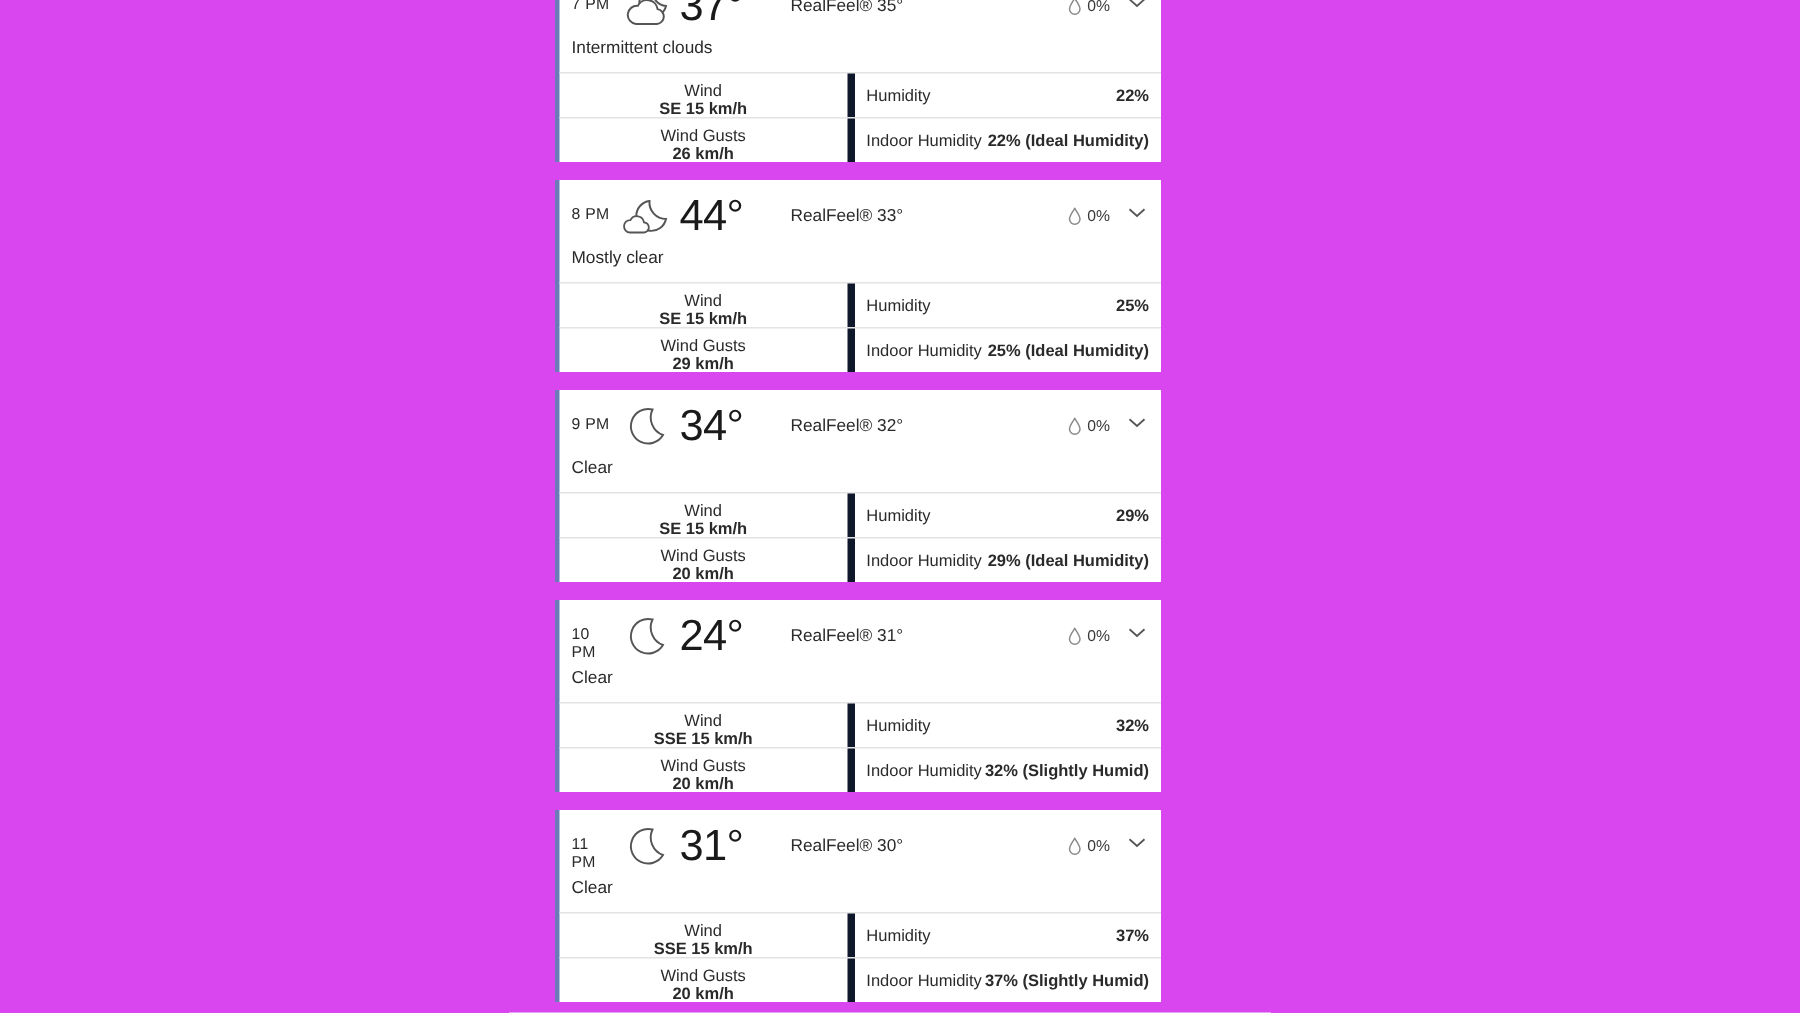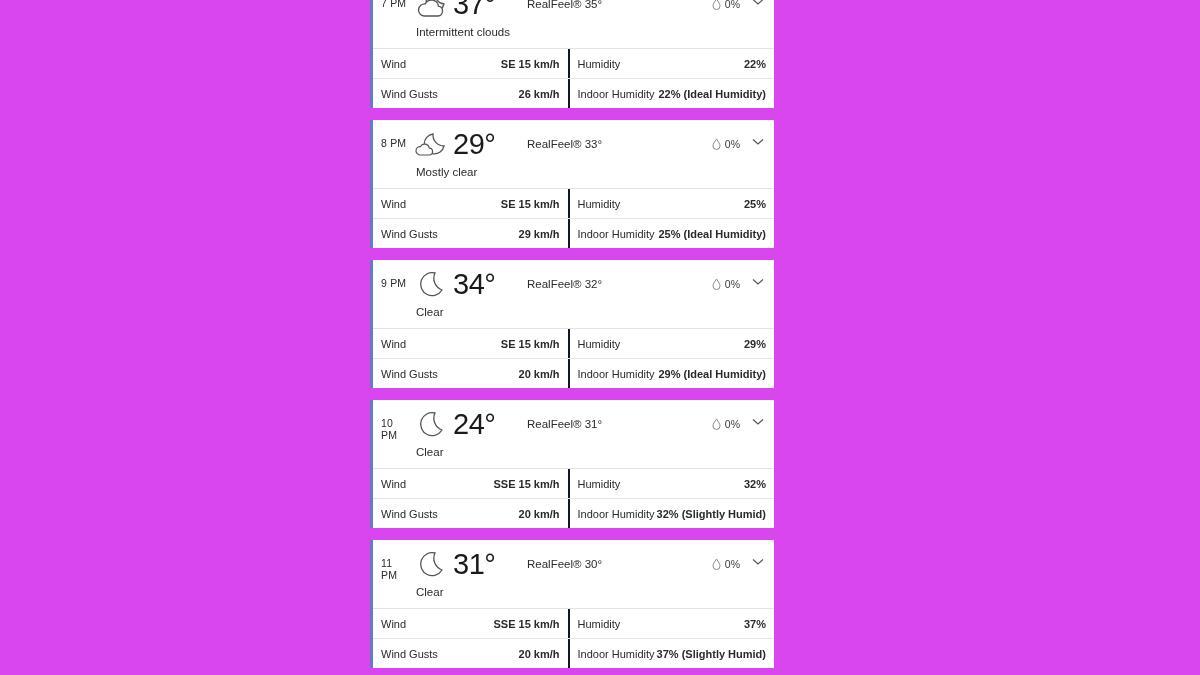--- a/index.html
+++ b/index.html
@@ -95,42 +95,42 @@
   .chev {
     padding-top: 10px;
     padding-left: 12px;
     flex: none;
   }
 
   .cond {
     font-size: 11.5px;
     color: #2a2a2a;
     padding: 2px 0 10px 8px;
-    margin-left: 35px;
   }
 
   .detail-row {
     display: flex;
     border-top: 1px solid #e3e3e3;
   }
 
   .detail-cell {
     display: flex;
     justify-content: space-between;
     align-items: center;
     padding: 6px 8px 6px 8px;
     box-sizing: border-box;
     font-size: 11px;
     color: #2a2a2a;
     height: 29px;
   }
 
   .detail-cell.left {
     width: 198px;
-    border-right: 2px solid #0f172a;
+    border-right: 5px solid #0f172a;
+    flex-direction: column;
   }
 
   .detail-cell.right {
     width: 206px;
   }
 
   .detail-label {
     color: #2a2a2a;
   }
 
@@ -199,21 +199,21 @@
 
     <div class="hour-card">
       <div class="card-top">
         <div class="time">8 PM</div>
         <div class="icon-wrap">
           <svg width="34" height="30" viewBox="0 0 34 30">
             <path d="M18 4 A10 10 0 1 0 29 16 A11 11 0 0 1 18 4 Z" fill="none" stroke="#555" stroke-width="1.3"></path>
             <path d="M5 25 h9 a3.4 3.4 0 0 0 0.3 -6.8 a4.8 4.8 0 0 0 -9 -1.5 a3.2 3.2 0 0 0 -0.3 8.3 z" fill="#fff" stroke="#555" stroke-width="1.2"></path>
           </svg>
         </div>
-        <div class="temp">29°</div>
+        <div class="temp">44°</div>
         <div class="realfeel">RealFeel® 33°</div>
         <div class="precip">
           <span>
             <svg width="9" height="12" viewBox="0 0 9 12">
                 <path d="M4.5 1 C2.5 4 1 6 1 8 a3.5 3.5 0 0 0 7 0 C8 6 6.5 4 4.5 1 Z" fill="none" stroke="#8a8a8a" stroke-width="1"></path>
               </svg>
           </span>
           <span class="pct">0%</span>
         </div>
         <div class="chev">

